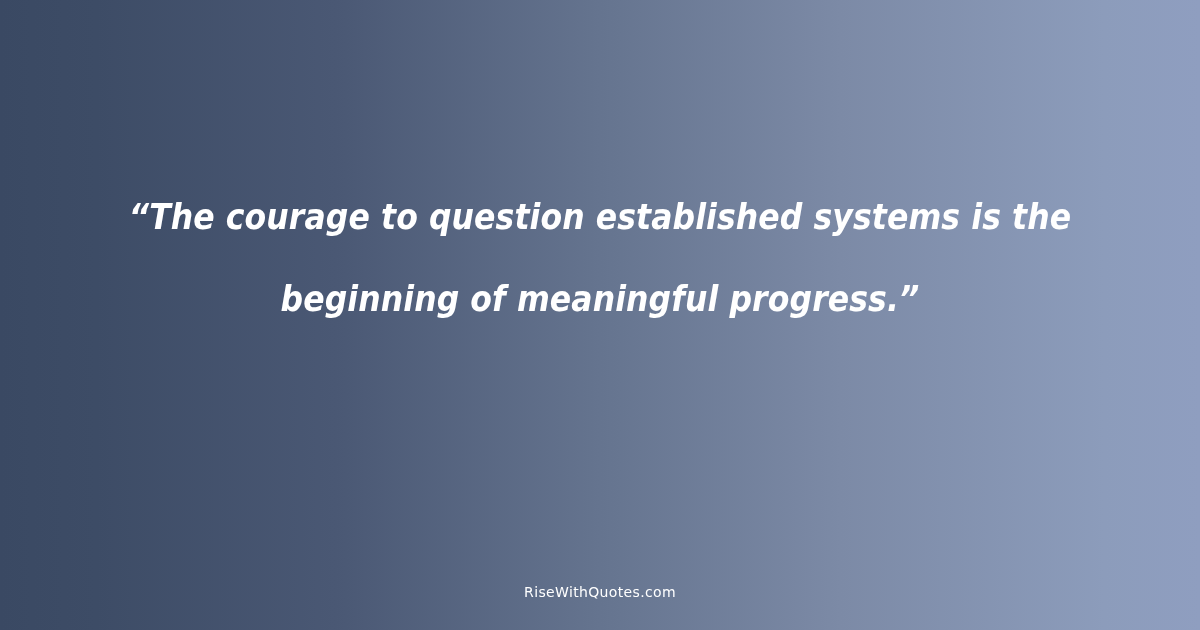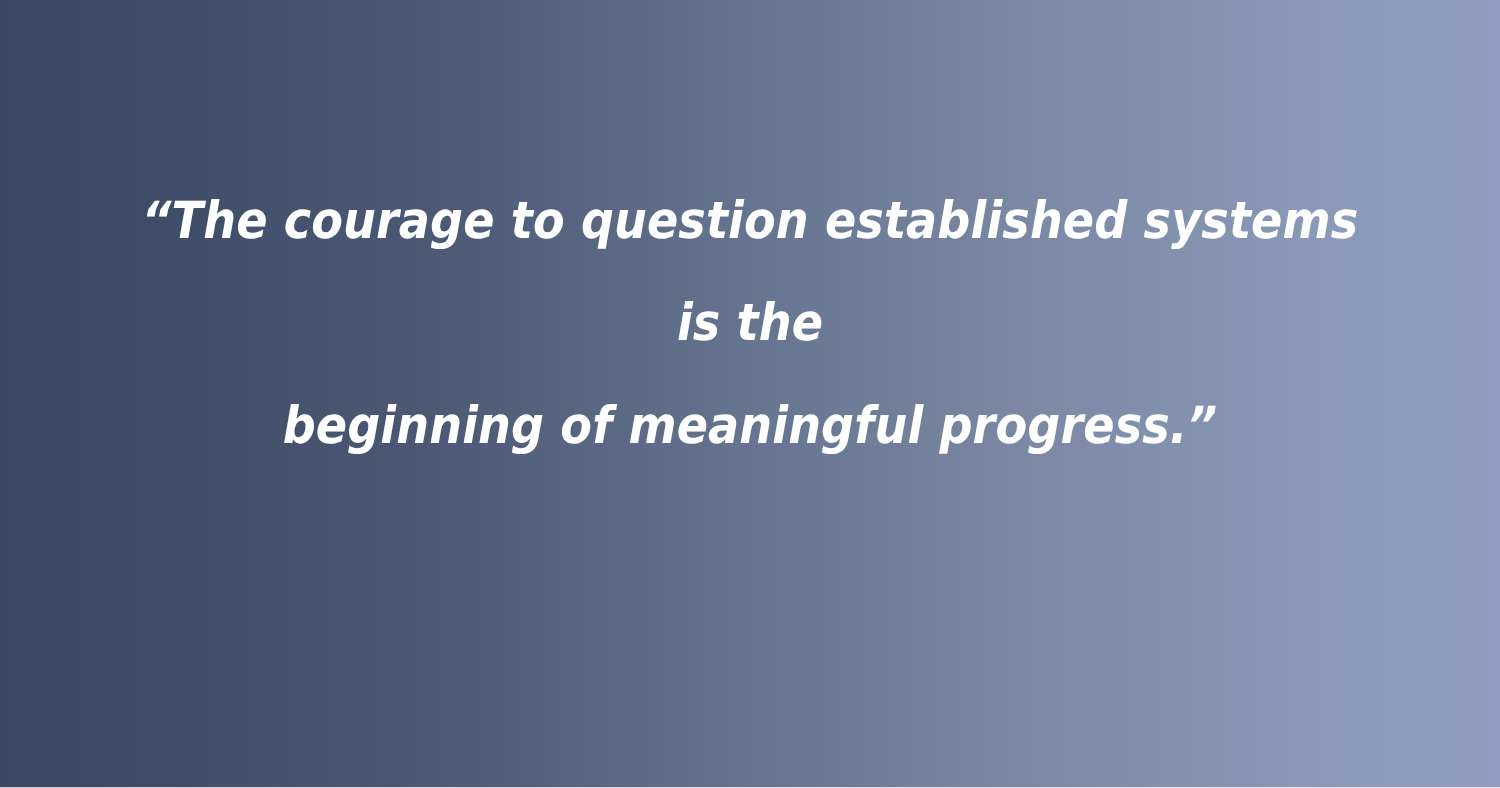--- a/index.html
+++ b/index.html
@@ -34,21 +34,21 @@
     transform: translate(-50%, -50%);
     width: 1000px;
     text-align: center;
   }
 
   .quote-text {
     margin: 0;
     font-family: "DejaVu Sans Condensed", "Liberation Sans Narrow", "Liberation Sans", sans-serif;
     font-style: italic;
     font-weight: 600;
-    font-size: 41px;
+    font-size: 35px;
     line-height: 82px;
     color: #ffffff;
     letter-spacing: 0.1px;
     white-space: pre-line;
     text-rendering: optimizeLegibility;
     text-align: center;
   }
 
   .attribution-wrap {
     position: absolute;
@@ -72,14 +72,17 @@
 </head>
 <body>
 
 <div class="quote-card">
 
   <div class="quote-body">
     <p class="quote-text">“The courage to question established systems is the
 beginning of meaningful progress.”</p>
   </div>
 
+  <div class="attribution-wrap">
+    <span class="attribution">RiseWithQuotes.com</span>
+  </div>
 
 </div>
 
 </body></html>

